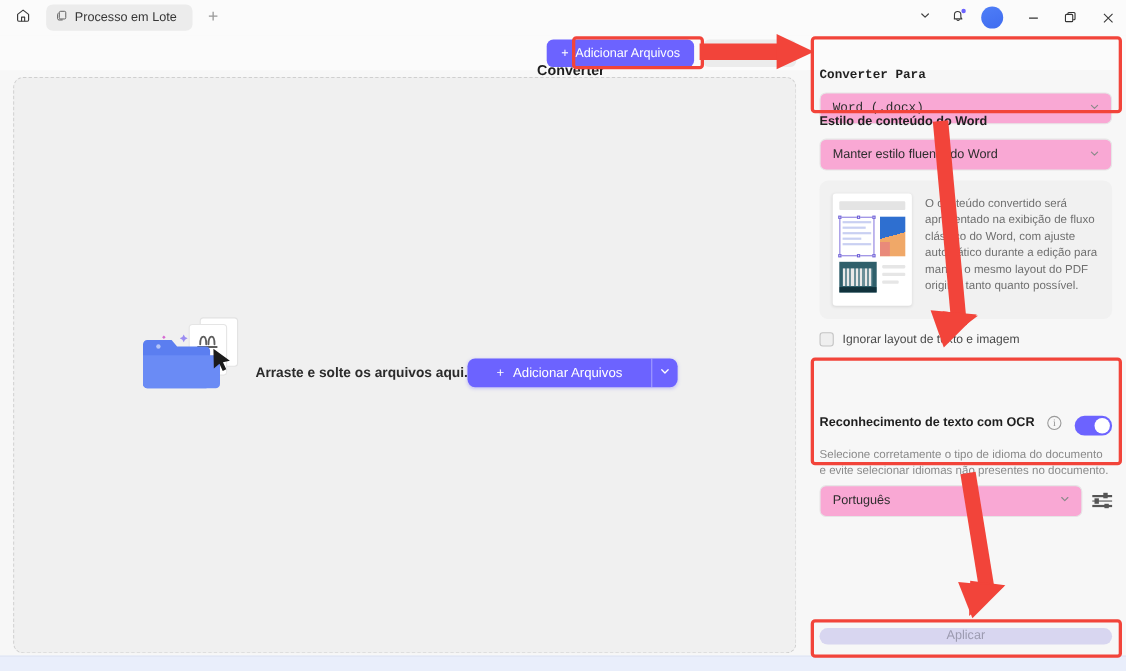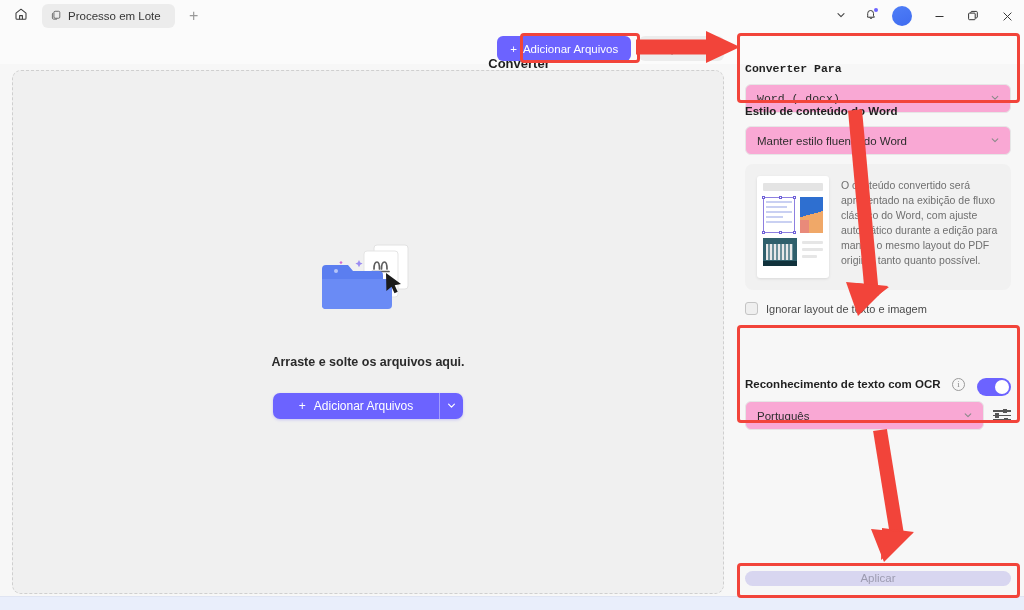--- a/index.html
+++ b/index.html
@@ -105,21 +105,21 @@
   
   .dropzone {
     position: absolute; left: 12px; top: 70px;
     width: 712px; height: 524px;
     background: #f0f0f0;
     border: 1.3px dashed #cfcfcf;
     border-radius: 9px;
     display: flex; flex-direction: column;
     align-items: center; justify-content: center;
   }
-  .dz-inner { display: flex; flex-direction: column; align-items: center; margin-top: -10px; }
+  .dz-inner { display: flex; flex-direction: row; align-items: center; margin-top: -10px; }
   .dz-text {
     margin-top: 24px; font-size: 12.5px; font-weight: 700; color: #2b2b2b;
   }
   .dz-btn-wrap {
     margin-top: 24px; display: flex; align-items: stretch;
     background: #6C63FF; border-radius: 7px; overflow: hidden;
     box-shadow: 0 1px 3px rgba(108,99,255,.30);
   }
   .dz-btn {
     display: flex; align-items: center; gap: 8px;
@@ -476,20 +476,21 @@
     </div>
 
     <div style="position:absolute;left:12px;top:268px;width:266px;">
       <div class="ocr-head">
         <span class="sec-label">Reconhecimento de texto com OCR</span>
         <span class="info-icon">i</span>
         <span class="toggle">
           <span class="knob"></span>
         </span>
       </div>
+      <div class="ocr-desc" style="margin-top:10px;">Selecione corretamente o tipo de idioma do documento e evite selecionar idiomas não presentes no documento.</div>
       <div class="lang-row" style="margin-top:5px;justify-content:space-between;">
         <div class="select" style="flex:1;">
           <span>Português</span>
           <span class="chev">
             <svg width="10" height="10" viewBox="0 0 10 10" fill="none">
               <path d="M2.2 3.8 5 6.6 7.8 3.8" stroke="#8a8a8a" stroke-width="1.05" stroke-linecap="round" stroke-linejoin="round"></path>
             </svg>
           </span>
         </div>
         <div class="sliders-btn">

